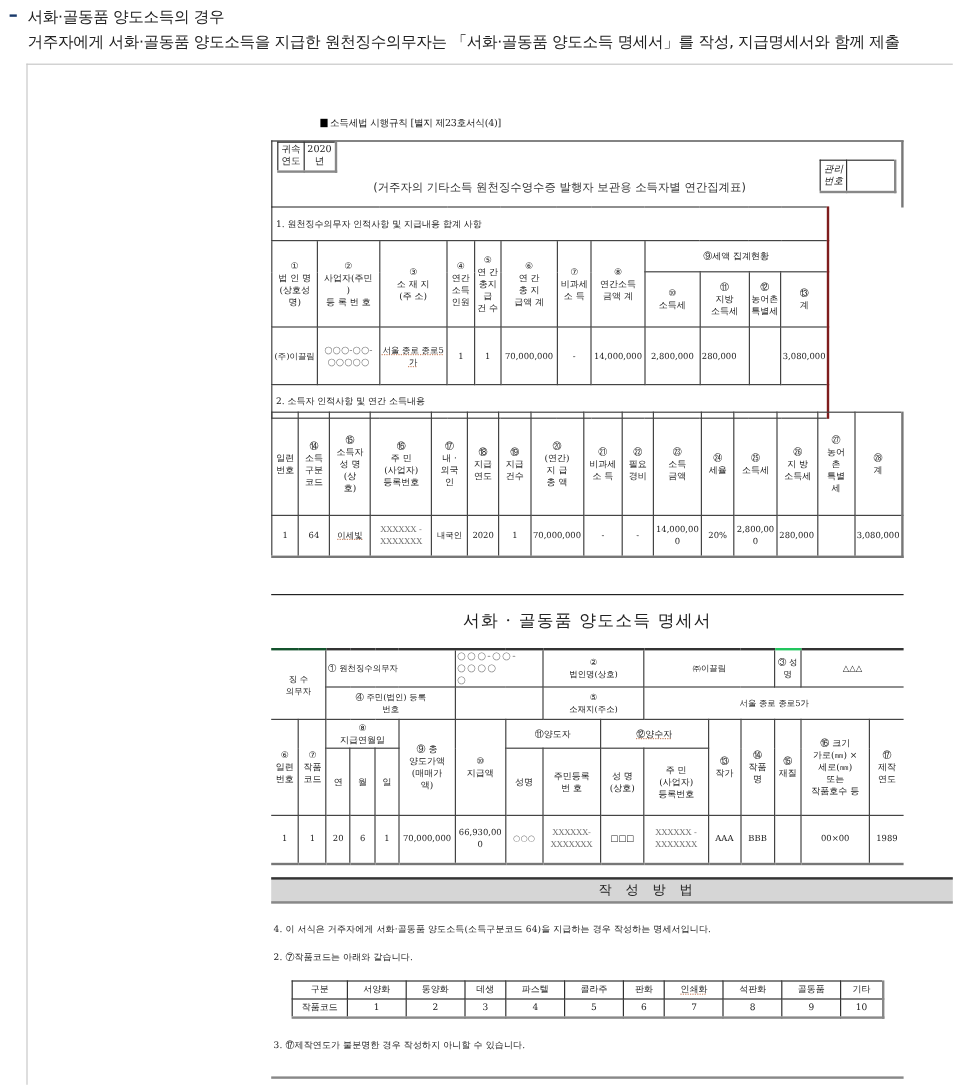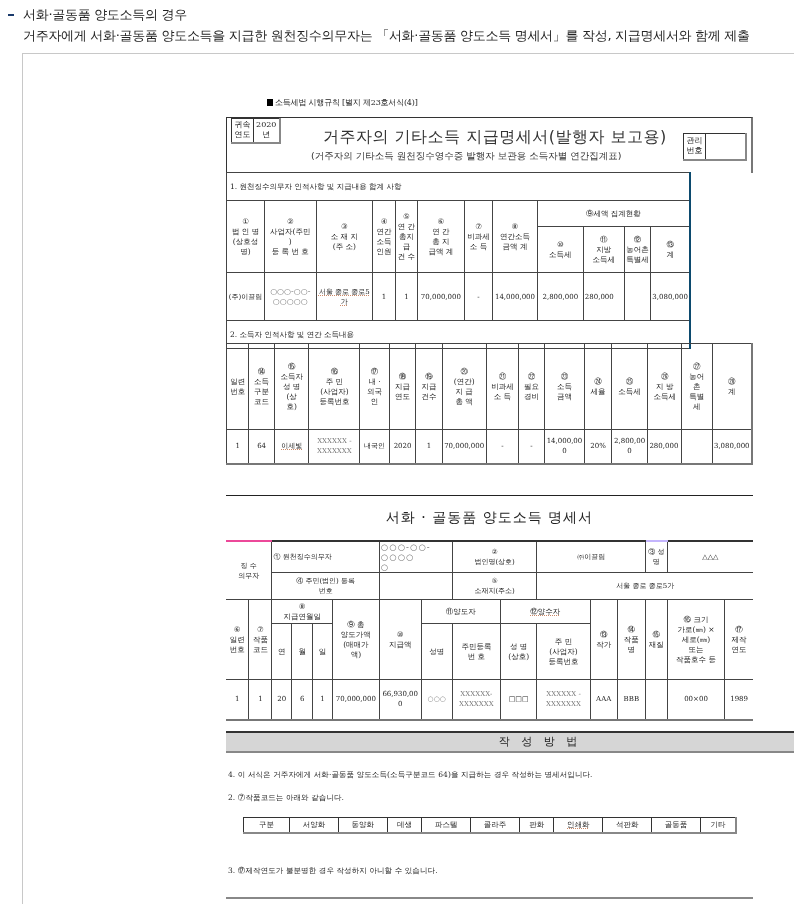--- a/index.html
+++ b/index.html
@@ -18,23 +18,23 @@
 
   table { border-collapse: collapse; font-family: "DejaVu Serif", serif; color: #222; }
   td { border: 1px solid #333; text-align: center; vertical-align: middle; font-size: 7px; line-height: 10px; padding: 0 1px; }
 
   .head-box { position: absolute; left: 226px; top: 117px; width: 527px; height: 56px; border: 1px solid #333; border-right: 2px solid #777; border-bottom: none; }
   .yearbox { position: absolute; left: 4px; top: 0; border: 1px solid #333; border-right: 2px solid #888; border-bottom: 2px solid #888; }
   .yearbox td { font-size: 8px; line-height: 10px; height: 24px; }
   .title-main { position: absolute; left: 96px; top: 9px; font-size: 16px; letter-spacing: 0.5px; }
   .title-sub { position: absolute; left: 84px; top: 32px; font-size: 9.5px; }
   .mgmt { position: absolute; left: 456px; top: 15px; border-right: 2px solid #888; border-bottom: 2px solid #888; }
-  .mgmt td { font-size: 8px; height: 26px; }
-
-  .t1 { position: absolute; left: 226px; top: 172px; width: 465px; border-right: 2px solid #0c4a6e; }
+  .mgmt td { font-size: 8px; height: 26px; font-style: italic; }
+
+  .t1 { position: absolute; left: 226px; top: 172px; width: 465px; border-right: 2px solid #7f1d1d; }
   .t1 td { border-color: #444; }
   .secrow td { text-align: left; font-size: 7.5px; height: 28px; padding-left: 3px; }
   .hdr td { font-size: 7.5px; line-height: 10px; }
   .vals td { font-size: 7px; }
 
   .t2 { position: absolute; left: 226px; top: 343px; width: 527px; border-right: 2px solid #777; border-bottom: 2px solid #777; }
   .t2 td { border-color: #444; }
 
   .hr { position: absolute; left: 226px; width: 527px; height: 1px; background: #222; }
   .h2title { position: absolute; left: 226px; top: 509px; width: 527px; text-align: center; font-family: "DejaVu Serif", serif; font-size: 14px; letter-spacing: 1px; color: #222; }
@@ -67,21 +67,20 @@
 
 <div class="head-box">
   <table class="yearbox">
     <tbody>
         <tr>
       <td style="width:22px;"><span>귀속</span><br><span>연도</span></td>
       <td style="width:26px;"><span>2020</span><br><span>년</span></td>
     </tr>
   </tbody>
     </table>
-  <div class="title-main">거주자의 기타소득 지급명세서(발행자 보고용)</div>
   <div class="title-sub">(거주자의 기타소득 원천징수영수증 발행자 보관용 소득자별 연간집계표)</div>
   <table class="mgmt">
     <tbody>
         <tr>
       <td style="width:22px;"><span>관리</span><br><span>번호</span></td>
       <td style="width:40px;"></td>
     </tr>
   </tbody>
     </table>
 </div>
@@ -285,29 +284,29 @@
       <col style="width:35px">
       <col style="width:51px">
       <col style="width:26px">
       <col style="width:27px">
       <col style="width:21px">
       <col style="width:55px">
       <col style="width:27px">
   </colgroup>
   <tbody>
       <tr style="height:26px;">
-    <td rowspan="2" colspan="2" class="nb-l" style="white-space:pre-line;border-top:2px solid #ec4899;">징  수
+    <td rowspan="2" colspan="2" class="nb-l" style="white-space:pre-line;border-top:2px solid #14532d;">징  수
 의무자</td>
     <td colspan="4" style="text-align:left;border-top:2px solid #333;">① 원천징수의무자</td>
     <td colspan="2" class="gray" style="text-align:left;white-space:pre-line;font-size:8.5px;letter-spacing:1px;border-top:2px solid #333;">○○○-○○-○○○○
 ○</td>
     <td colspan="2" style="white-space:pre-line;border-top:2px solid #333;">②
 법인명(상호)</td>
     <td colspan="3" style="border-top:2px solid #333;">㈜이끌림</td>
-    <td style="border-top:2px solid #c4b5fd;margin-top:39px;">③ 성명</td>
+    <td style="border-top:2px solid #22c55e;margin-top:39px;">③ 성명</td>
     <td colspan="2" class="nb-r" style="border-top:2px solid #333;">△△△</td>
   </tr>
   <tr style="height:27px;">
     <td colspan="4" style="text-align:center;white-space:pre-line;">④ 주민(법인) 등록
 번호</td>
     <td colspan="2"></td>
     <td colspan="2" style="white-space:pre-line;">⑤
 소재지(주소)</td>
     <td colspan="6" class="nb-r">서울 종로 종로5가</td>
   </tr>
@@ -393,17 +392,30 @@
     <td>동양화</td>
     <td>데생</td>
     <td>파스텔</td>
     <td>콜라주</td>
     <td>판화</td>
     <td class="dot-u">인쇄화</td>
     <td>석판화</td>
     <td>골동품</td>
     <td>기타</td>
   </tr>
+  <tr>
+    <td>작품코드</td>
+    <td>1</td>
+    <td>2</td>
+    <td>3</td>
+    <td>4</td>
+    <td>5</td>
+    <td>6</td>
+    <td>7</td>
+    <td>8</td>
+    <td>9</td>
+    <td>10</td>
+  </tr>
 </tbody>
   </table>
 
 <div class="note" style="top:866px;">3. ⑰제작연도가 불분명한 경우 작성하지 아니할 수 있습니다.</div>
 <div class="bottom-rule"></div>
 
 </body></html>

